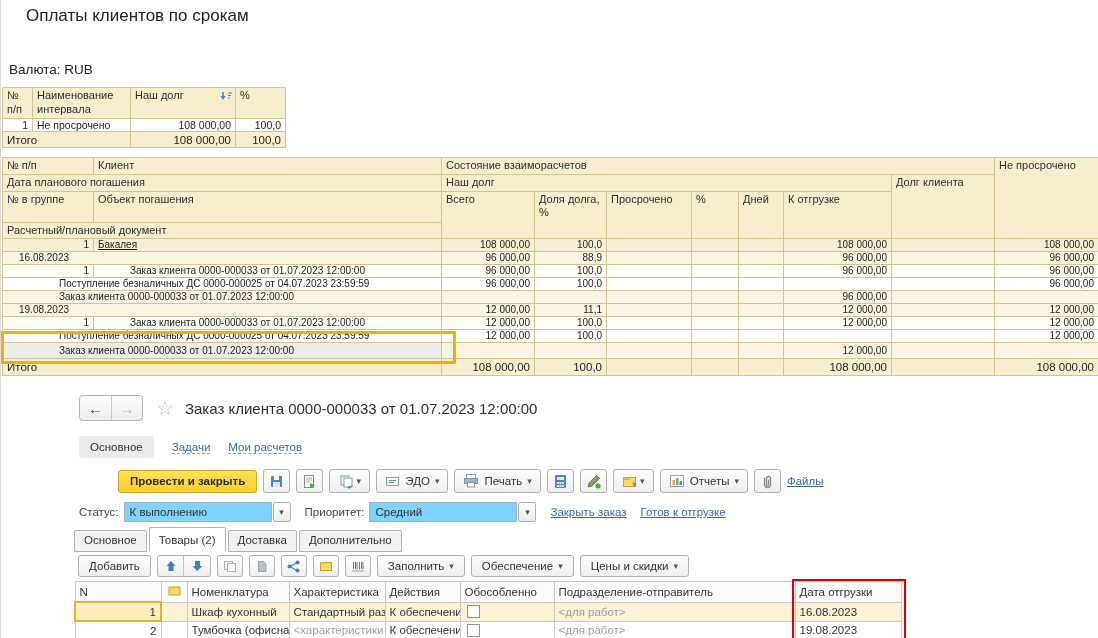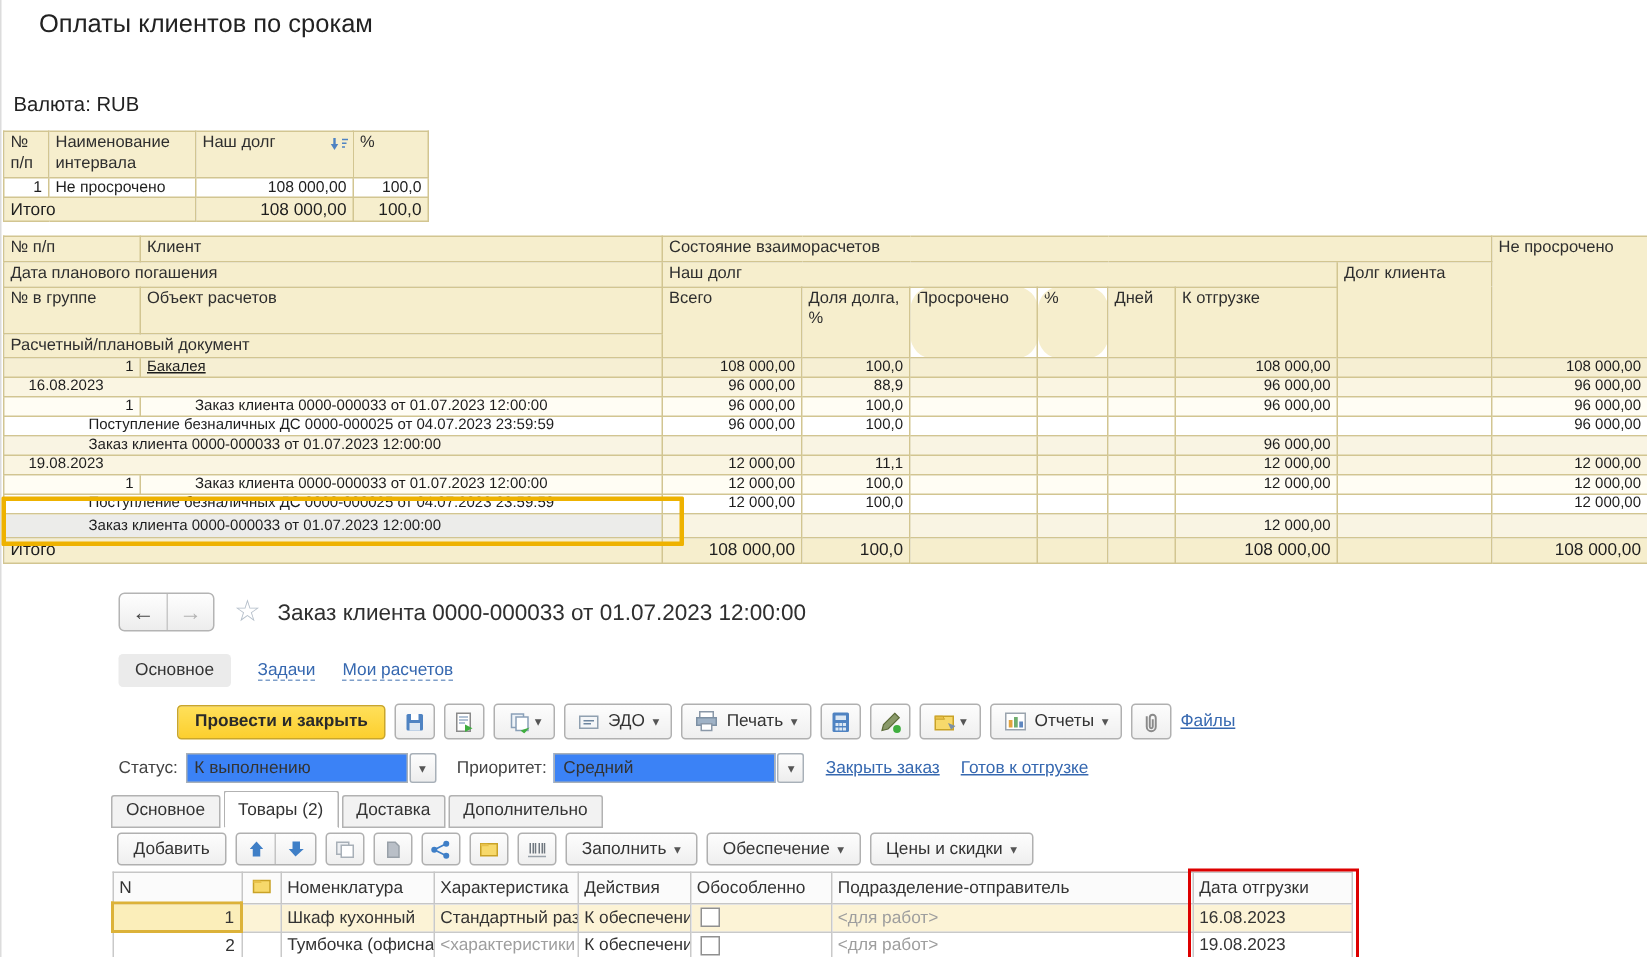--- a/index.html
+++ b/index.html
@@ -10,21 +10,21 @@
   
   .report{position:absolute;inset:0;}
   .rep-title{position:absolute;left:8px;top:6px;font-size:17px;font-weight:normal;color:#222;margin-left:17px;}
   .rep-currency{position:absolute;left:8px;top:62px;font-size:13.5px;color:#222;text-align:right;}
 
   table.tbl{border-collapse:collapse;table-layout:fixed;background:#fff;}
   .tbl th{background:#f6eecd;font-weight:normal;text-align:left;vertical-align:top;
           padding:1px 4px;font-size:11px;color:#2e2e2e;border:1px solid #d2c591;
           overflow:hidden;white-space:normal;line-height:1.25;}
   .tbl td{border:1px solid #d2c591;overflow:hidden;white-space:nowrap;padding:0 4px;}
-  .hred{color:#b00000;border-radius:15px;}
+  .hred{color:#b00000;}
   .cnumval{text-align:right;}
   .cnum{text-align:right;padding-right:5px;}
 
   .sum{position:absolute;left:1px;top:87px;width:283px;font-size:10.5px;}
   .sum thead tr{height:31px;}
   .sum tbody tr{height:13px;}
   .sum tfoot tr{height:16px;}
   .sum tfoot td{background:#f6eecd;font-size:11.5px;}
   .th-sort{position:relative;padding-right:16px;}
   .sorticon{position:absolute;right:2px;top:3px;}
@@ -80,21 +80,21 @@
        font-weight:bold;padding:0 11px;color:#2a2a2a;height:23px;}
   .btn.ico{width:27px;padding:0;}
   .btn.split{width:41px;gap:2px;}
   .btn.txt{padding:0 8px;gap:5px;}
   .dd{font-size:9px;color:#555;}
   .link{color:#3668b0;text-decoration:underline;cursor:pointer;}
 
   .status-row{position:absolute;left:78px;top:113px;display:flex;align-items:center;height:22px;}
   .lbl{color:#444;margin-right:5px;}
   .combo{display:inline-flex;align-items:center;width:148px;height:20px;border:1px solid #a8b0b8;
-         background:#3b82f6;padding:0 5px;box-sizing:border-box;overflow:hidden;white-space:nowrap;}
+         background:#7dd3fc;padding:0 5px;box-sizing:border-box;overflow:hidden;white-space:nowrap;}
   .combo-btn{width:18px;height:20px;border:1px solid #a8b0b8;border-radius:2px;margin-left:1px;
          background:linear-gradient(#fdfdfd,#ededed);display:inline-flex;align-items:center;
          justify-content:center;cursor:pointer;padding:0;font-family:inherit;}
   .ml14{margin-left:14px;}
 
   .doc-tabs{position:absolute;left:73px;top:139px;display:flex;align-items:flex-end;}
   .dtab{border:1px solid #b2b2b2;background:#f2f2f2;padding:3px 9px 3px 9px;font-size:11.5px;
         color:#333;margin-right:2px;border-radius:2px 2px 0 0;height:22px;box-sizing:border-box;
         cursor:pointer;white-space:nowrap;}
   .dtab.active{background:#fff;height:25px;padding-top:6px;border-bottom-color:#fff;z-index:2;}
@@ -188,21 +188,21 @@
           <th colspan="7">Состояние взаиморасчетов</th>
           <th rowspan="4">Не просрочено</th>
         </tr>
         <tr class="hr2">
           <th colspan="2">Дата планового погашения</th>
           <th colspan="6">Наш долг</th>
           <th rowspan="3">Долг клиента</th>
         </tr>
         <tr class="hr3">
           <th>№ в группе</th>
-          <th>Объект расчетов</th>
+          <th>Объект погашения</th>
           <th rowspan="2">Всего</th>
           <th rowspan="2">Доля долга, %</th>
           <th rowspan="2" class="hred">Просрочено</th>
           <th rowspan="2" class="hred">%</th>
           <th rowspan="2">Дней</th>
           <th rowspan="2">К отгрузке</th>
         </tr>
         <tr class="hr4">
           <th colspan="2">Расчетный/плановый документ</th>
         </tr>

